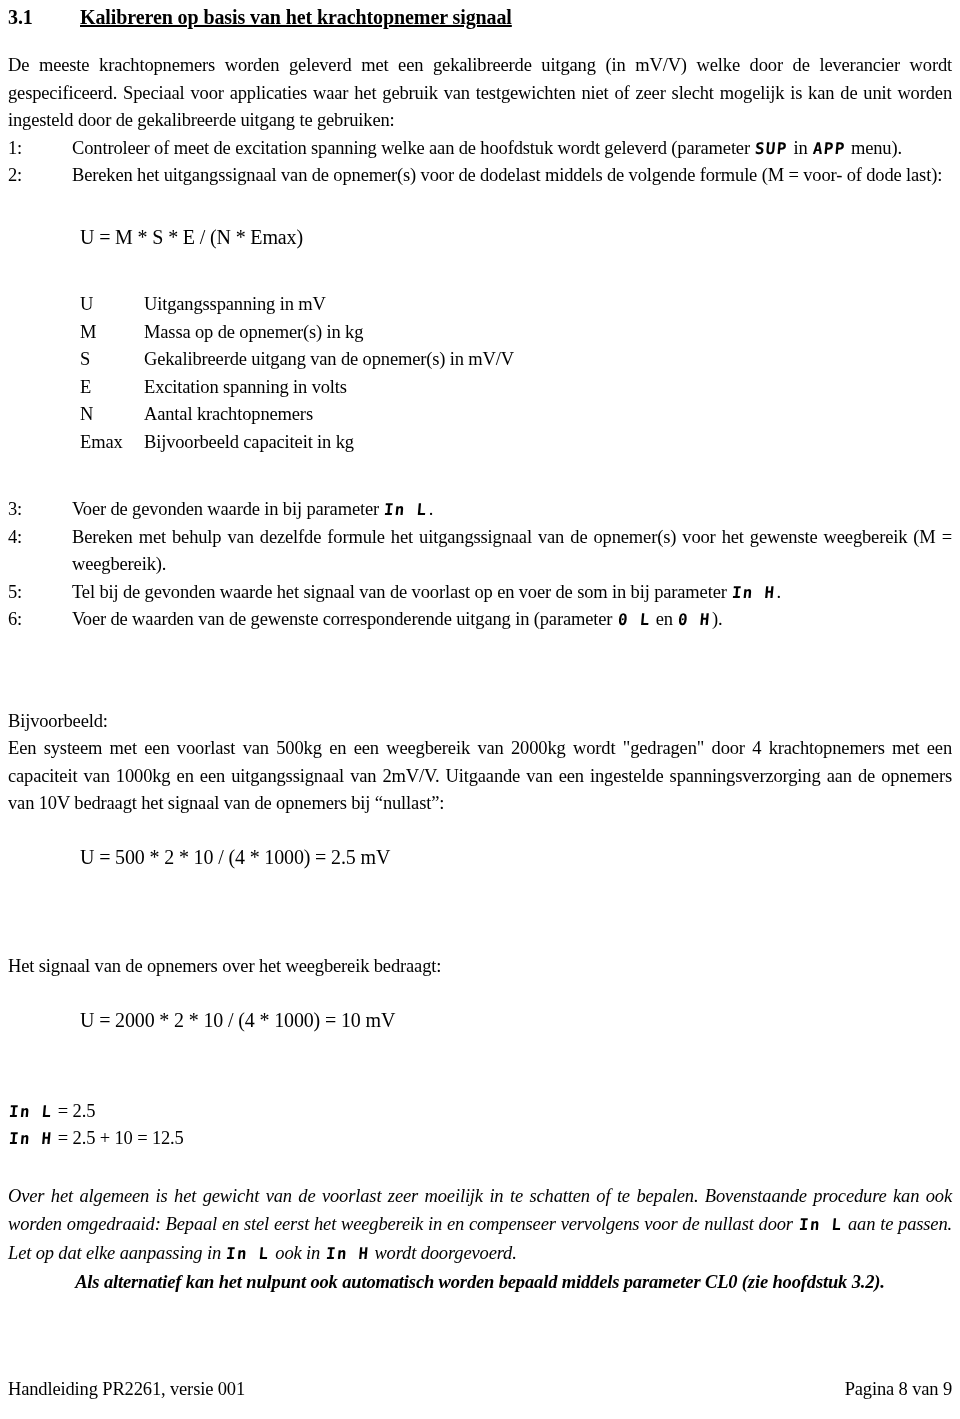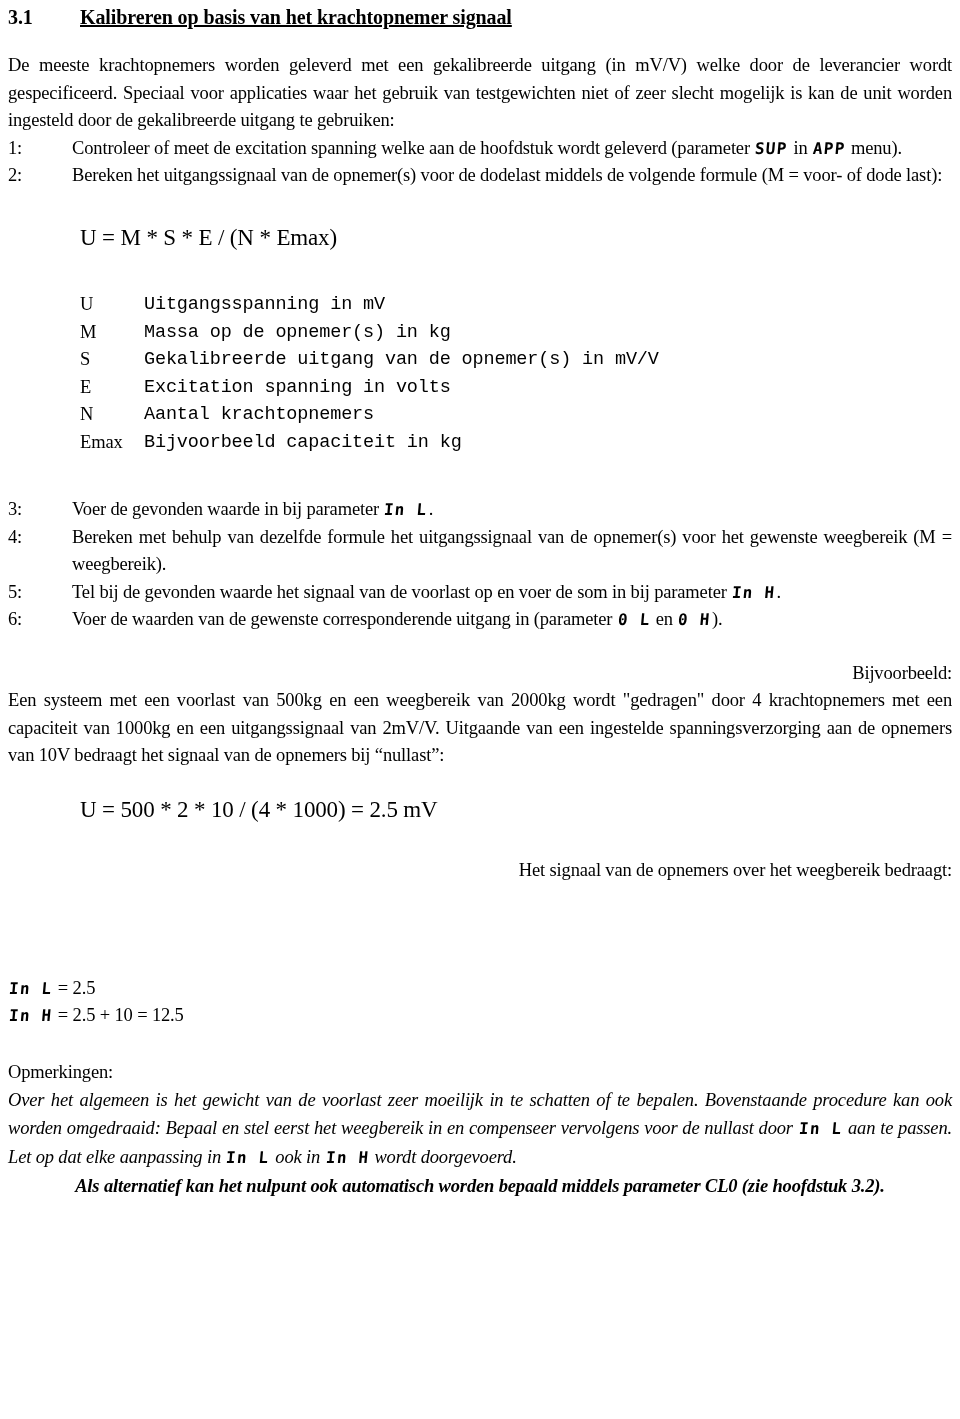--- a/index.html
+++ b/index.html
@@ -43,21 +43,21 @@
 
   
   p.body {
     font-size: 18.5px;
     line-height: 27.5px;
     margin: 0;
     text-align: justify;
     text-justify: inter-word;
     letter-spacing: -0.15px;
   }
-  p.body.nojust { text-align: right; }
+  p.body.nojust { text-align: left; margin-top: 48px; }
 
   
   .steps { margin: 0; }
   .step {
     display: flex;
     font-size: 18.5px;
     line-height: 27.5px;
     letter-spacing: -0.15px;
   }
   .step .n {
@@ -66,36 +66,36 @@
   }
   .step .txt {
     flex: 1 1 auto;
     text-align: justify;
     text-justify: inter-word;
   }
   .step .txt.nojust { text-align: left; }
 
   
   .formula {
-    font-size: 23px;
+    font-size: 20px;
     line-height: 27.5px;
     margin-left: 72px;
     letter-spacing: -0.15px;
   }
 
   
   .legend {
     margin-left: 72px;
     font-size: 18.5px;
     line-height: 27.5px;
     letter-spacing: -0.15px;
   }
   .legend .row { display: flex; }
   .legend .sym { flex: 0 0 64px; width: 64px; }
-  .legend .desc { flex: 1 1 auto; font-family: Liberation Mono, monospace; }
+  .legend .desc { flex: 1 1 auto; }
 
   
   .lcd {
     font-family: "DejaVu Sans Mono", "Liberation Mono", monospace;
     font-size: 16px;
     font-weight: 600;
     font-style: normal;
     letter-spacing: 1.2px;
     transform: skewX(-5deg);
     display: inline-block;
@@ -236,32 +236,36 @@
     <div class="sp26"></div>
 
     <div class="formula">U = 500 * 2 * 10 / (4 * 1000) = 2.5 mV</div>
 
     <div class="sp34"></div>
 
     <p class="body nojust">Het signaal van de opnemers over het weegbereik bedraagt:</p>
 
     <div class="sp26"></div>
 
+    <div class="formula">U = 2000 * 2 * 10 / (4 * 1000) = 10 mV</div>
 
     <div class="sp34"></div>
 
 
     <div class="sp30"></div>
 
     <div class="paramvals">
       <div><span class="lcd">In L</span><span> = 2.5</span></div>
       <div><span class="lcd">In H</span><span> = 2.5 + 10 = 12.5</span></div>
     </div>
 
     <div class="sp30"></div>
 
-    <div class="notes-title">Opmerkingen:</div>
     <p class="notes"><span>Over het algemeen is het gewicht van de voorlast zeer moeilijk in te schatten of te bepalen. Bovenstaande procedure kan ook worden omgedraaid: Bepaal en stel eerst het weegbereik in en compenseer vervolgens voor de nullast door </span><span class="lcd">In L</span><span> aan te passen. Let op dat elke aanpassing in </span><span class="lcd">In L</span><span> ook in </span><span class="lcd">In H</span><span> wordt doorgevoerd.</span></p>
     <p class="notes" style="text-align:center;font-weight:bold;">Als alternatief kan het nulpunt ook automatisch worden bepaald middels parameter CL0 (zie hoofdstuk 3.2).</p>
 
   </div>
 
+  <div class="footer">
+    <span>Handleiding PR2261, versie 001</span>
+    <span>Pagina 8 van 9</span>
+  </div>
 </div>
 
 </body></html>

